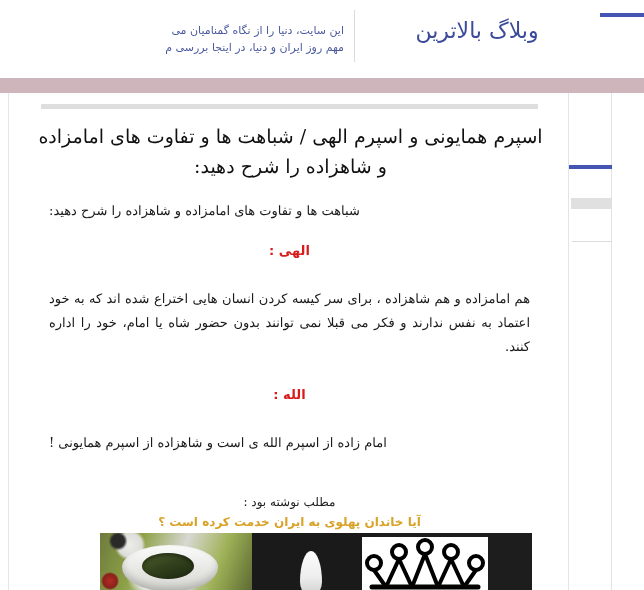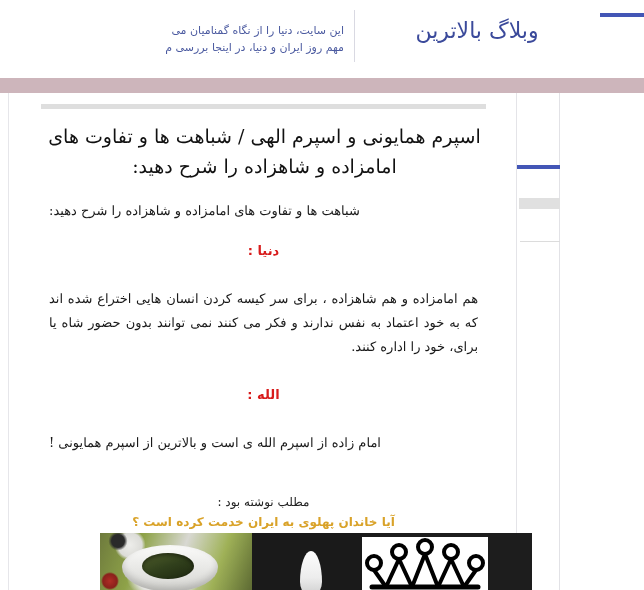--- a/index.html
+++ b/index.html
@@ -86,21 +86,21 @@
     width: 644px;
     height: 15px;
     background: #cdb5bb;
   }
 
   
   #below {
     position: absolute;
     left: 0;
     top: 93px;
-    width: 560px;
+    width: 612px;
     height: 497px;
   }
 
   
   #sidebar {
     position: absolute;
     right: 0;
     top: 0;
     width: 44px;
     height: 497px;
@@ -348,33 +348,33 @@
         <h1 id="post-title">اسپرم همایونی و اسپرم الهی / شباهت ها و تفاوت های امامزاده و شاهزاده را شرح دهید:</h1>
 
         <div class="spacer-md"></div>
 
         <div class="post-body">
 
           <p class="para center">شباهت ها و تفاوت های  امامزاده و شاهزاده را شرح دهید:</p>
 
           <div class="spacer-md"></div>
 
-          <p class="heading-red">دنیا :</p>
+          <p class="heading-red">الهی :</p>
 
           <div class="spacer-lg"></div>
 
-          <p class="para">هم امامزاده و هم شاهزاده ، برای سر کیسه کردن انسان هایی اختراع شده اند که به خود اعتماد به نفس ندارند و فکر می کنند نمی توانند بدون حضور شاه یا برای، خود را اداره کنند.</p>
+          <p class="para">هم امامزاده و هم شاهزاده ، برای سر کیسه کردن انسان هایی اختراع شده اند که به خود اعتماد به نفس ندارند و فکر می قبلا نمی توانند بدون حضور شاه یا امام، خود را اداره کنند.</p>
 
           <div class="spacer-lg"></div>
 
           <p class="heading-red">الله :</p>
 
           <div class="spacer-lg"></div>
 
-          <p class="para center">امام زاده از اسپرم الله ی است و بالاترین از اسپرم همایونی !</p>
+          <p class="para center">امام زاده از اسپرم الله ی است و شاهزاده از اسپرم همایونی !</p>
 
           <div class="spacer-lg"></div>
           <div class="spacer-sm"></div>
 
           <p class="label-plain">مطلب نوشته بود :</p>
 
           <p class="link-gold">آیا خاندان پهلوی به ایران خدمت کرده است ؟</p>
 
           <div class="spacer-lg"></div>
           <div class="spacer-sm"></div>

